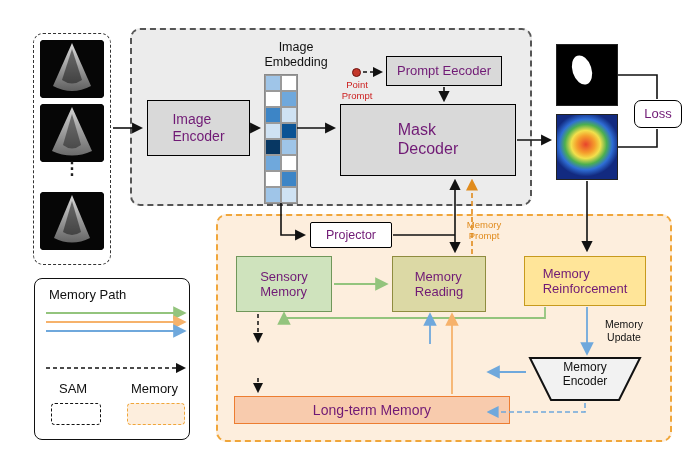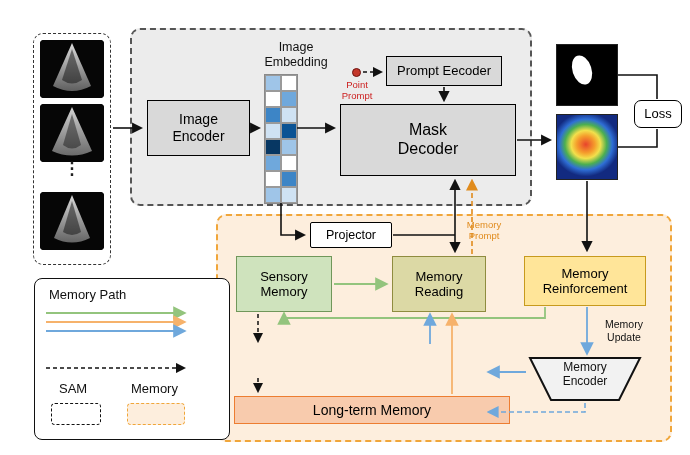--- a/index.html
+++ b/index.html
@@ -1,20 +1,20 @@
 <!DOCTYPE html>
 <html><head>
 <meta charset="utf-8">
 <style>
   body{margin:0;background:#fff}
   .canvas{position:relative;width:690px;height:455px;background:#ffffff;
           font-family:"Liberation Sans",sans-serif;overflow:hidden}
   .abs{position:absolute;box-sizing:border-box}
-  .box{display:flex;align-items:center;justify-content:center;text-align:center;
-       white-space:pre-line;line-height:1.18;color:#000000}
+  .box{display:flex;align-items:center;justify-content:center;
+       white-space:pre-line;line-height:1.18;color:#701a75}
 
   
   .input-stack{left:33px;top:33px;width:78px;height:232px;border:1.6px dashed #333;border-radius:10px}
   .sam-region{left:130px;top:28px;width:402px;height:178px;background:#ececec;
               border:2px dashed #555;border-radius:10px}
   .memory-region{left:216px;top:214px;width:456px;height:228px;background:#fdeedd;
                  border:2px dashed #f0a63a;border-radius:10px}
 
   
   .frame{left:40px;width:64px;height:58px;border-radius:4px;overflow:hidden;background:#000}
@@ -43,21 +43,21 @@
   .sensory{left:236px;top:256px;width:96px;height:56px;background:#cfe3bd;border:1.6px solid #70975a;font-size:13px}
   .reading{left:392px;top:256px;width:94px;height:56px;background:#dcd9a5;border:1.6px solid #8f8c3f;font-size:13px}
   .reinforce{left:524px;top:256px;width:122px;height:50px;background:#ffe599;border:1.6px solid #c79a1e;font-size:13px}
   .working{left:234px;top:346px;width:250px;height:30px;background:#bdd7ee;border:1.6px solid #4a8fd0;font-size:14px}
   .longterm{left:234px;top:396px;width:276px;height:28px;background:#f8cbad;border:1.6px solid #ed7d31;font-size:14px}
   .mem-encoder{left:528px;top:356px;width:114px;height:46px}
   .mem-encoder-label{left:528px;top:360px;width:114px;font-size:12px;text-align:center;white-space:pre-line;line-height:1.2;color:#111}
   .update-label{left:594px;top:318px;width:60px;font-size:10.5px;text-align:center;white-space:pre-line;line-height:1.2;color:#111}
 
   
-  .legend{left:34px;top:278px;width:196px;height:162px;border:1.8px solid #111;border-radius:8px;background:#fff}
+  .legend{left:34px;top:278px;width:156px;height:162px;border:1.8px solid #111;border-radius:8px;background:#fff}
   .legend .lbl{position:absolute;font-size:13px;color:#111}
   .sw{position:absolute;box-sizing:border-box;border-radius:4px}
   .sw-sam{left:16px;top:124px;width:50px;height:22px;border:1.6px dashed #111;background:#fff}
   .sw-mem{left:92px;top:124px;width:58px;height:22px;border:1.6px dashed #f0a63a;background:#fdeedd}
 
   .overlay{position:absolute;left:0;top:0;width:690px;height:455px;pointer-events:none}
 </style>
 </head>
 <body>
 

